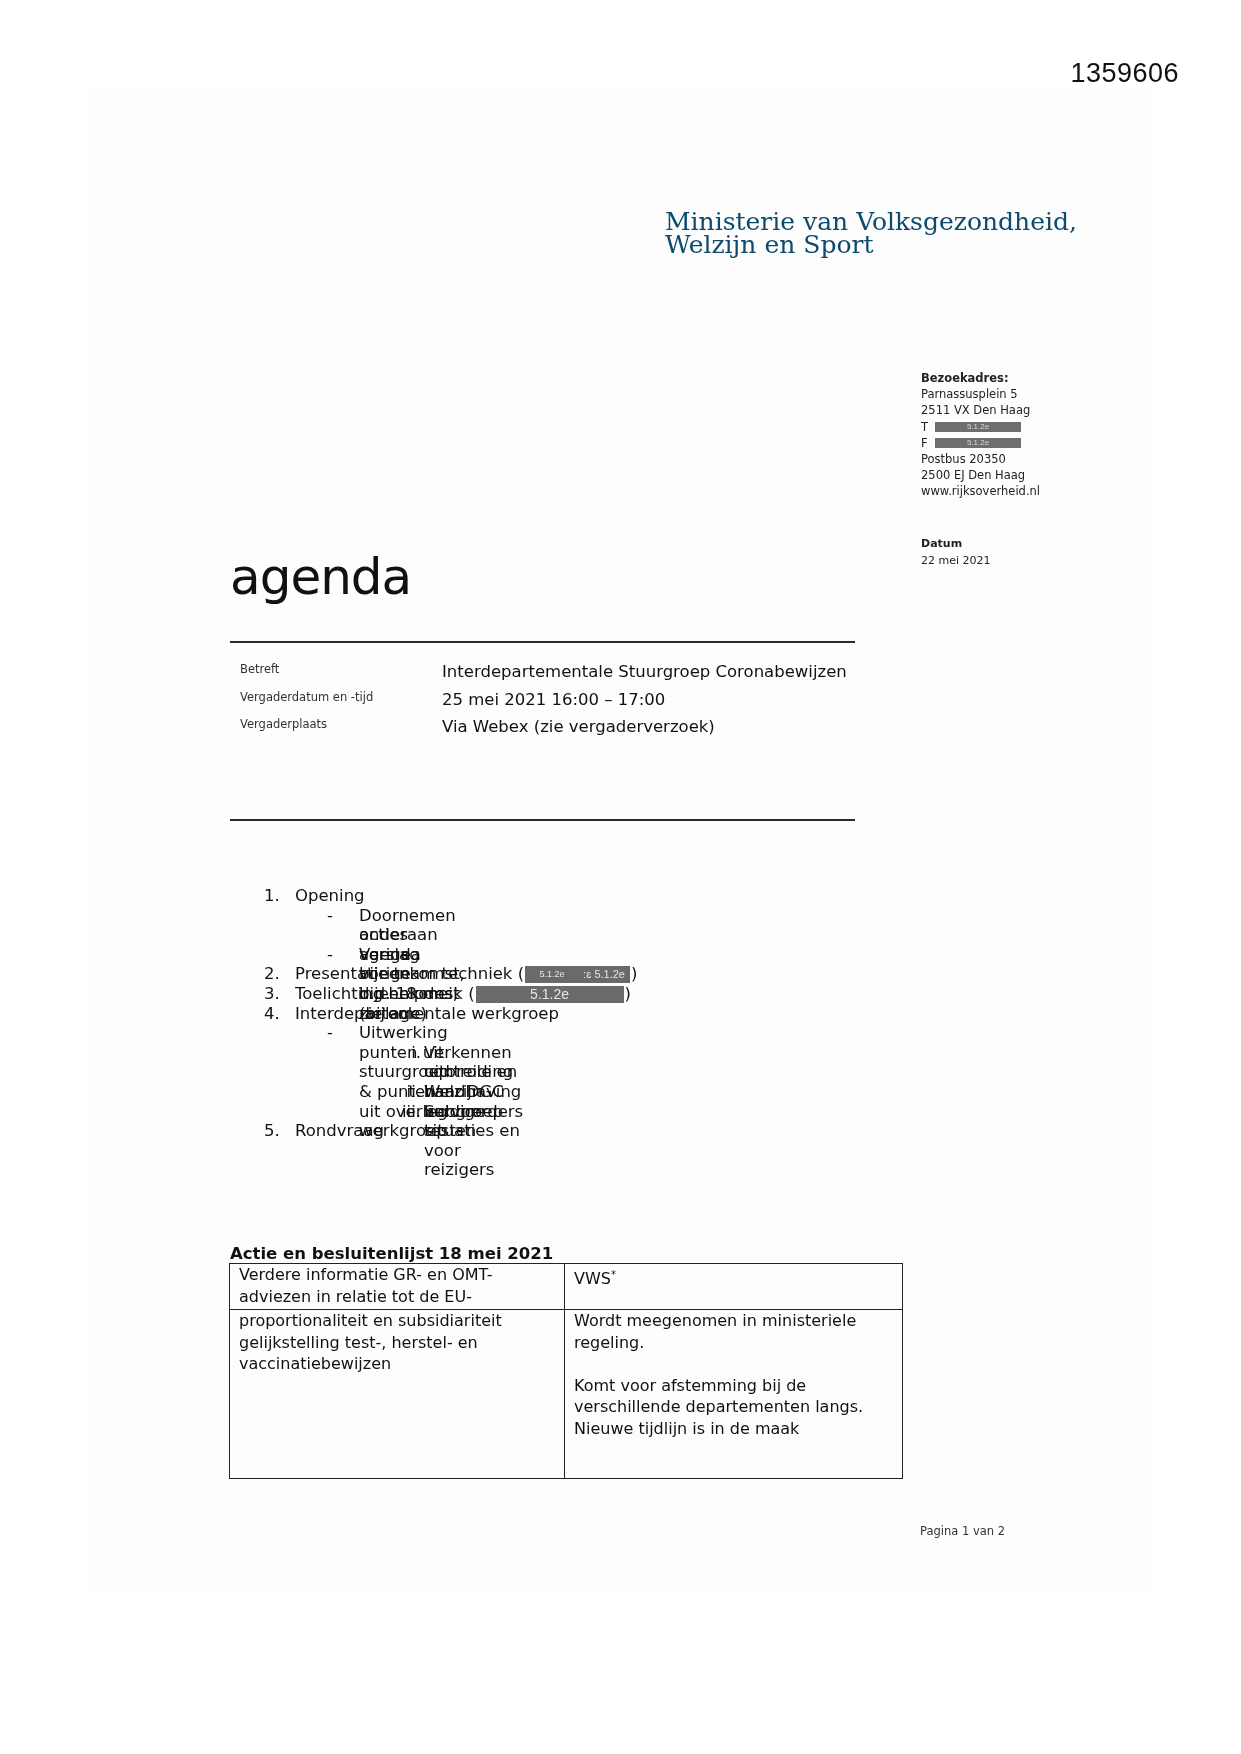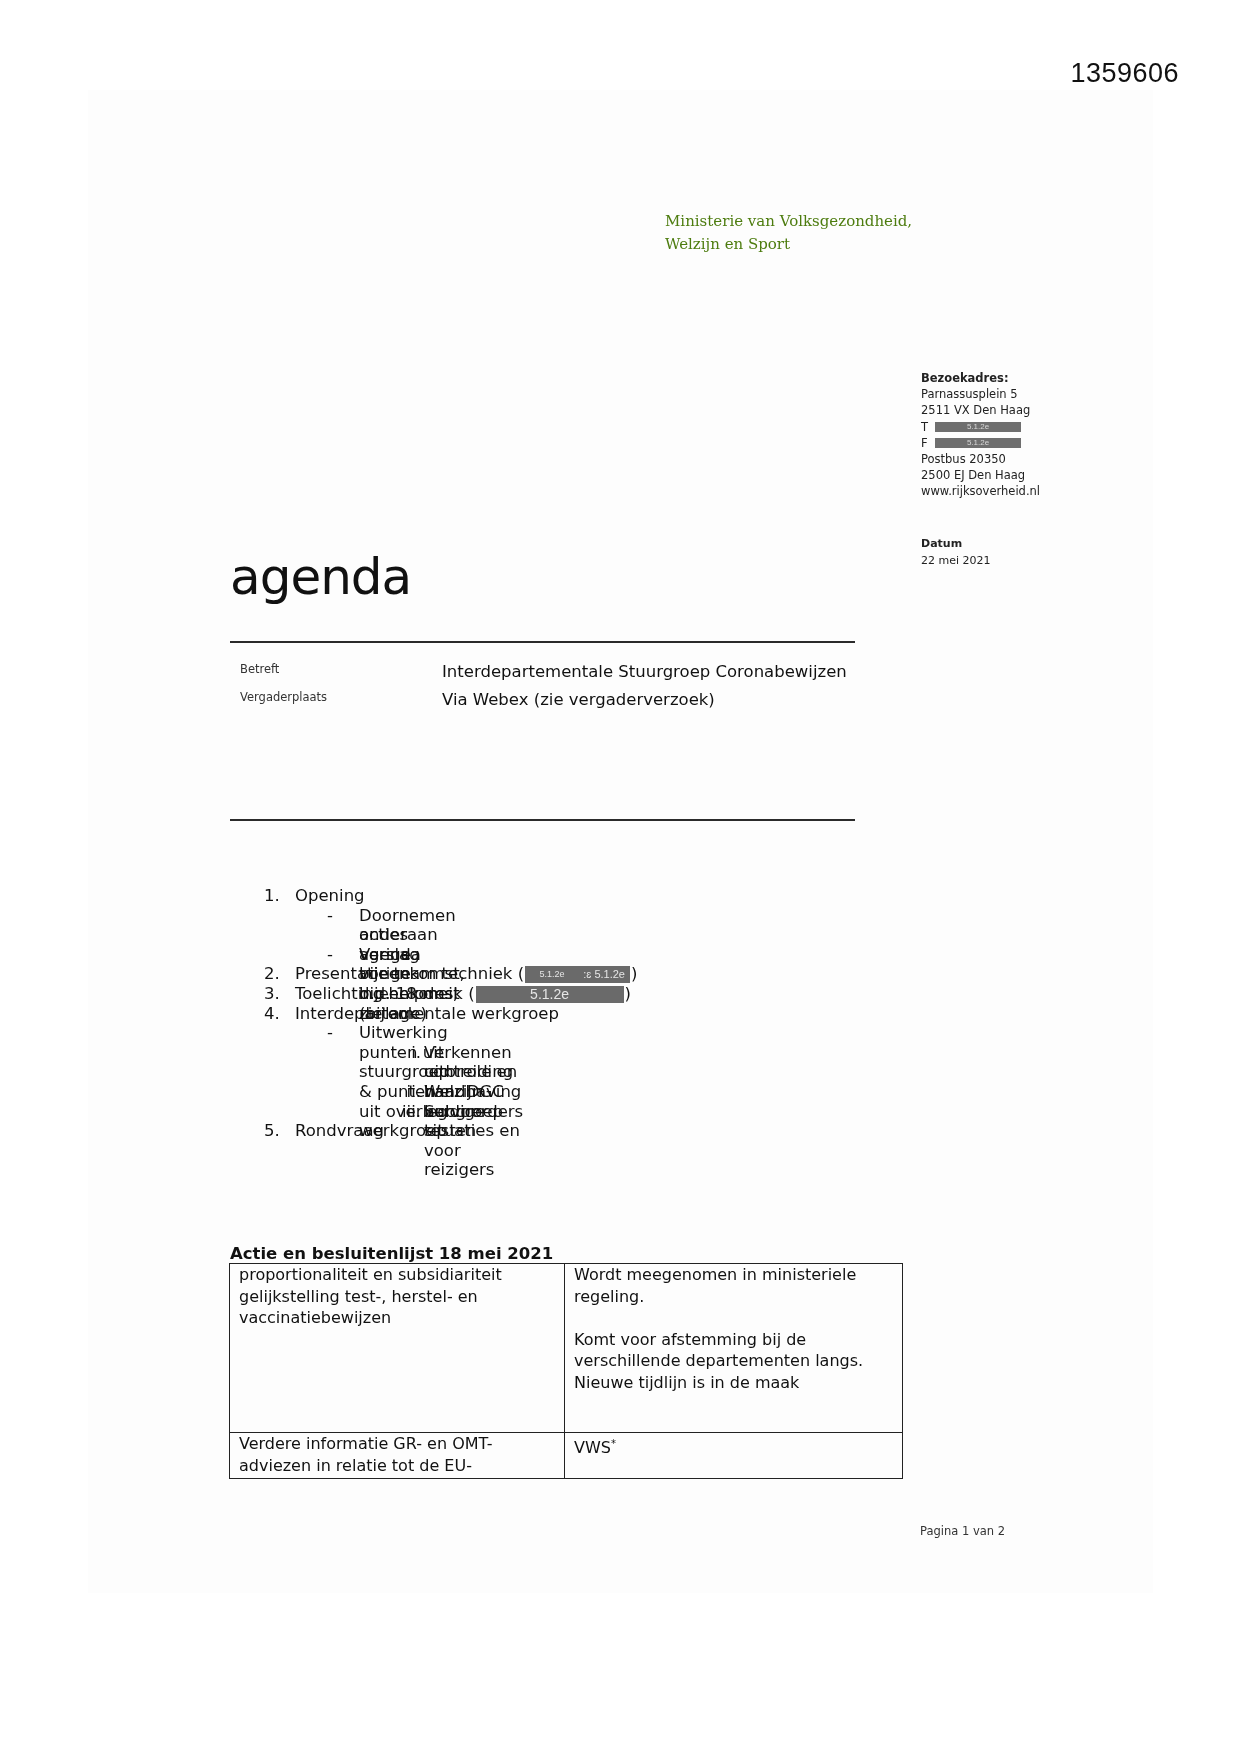--- a/index.html
+++ b/index.html
@@ -12,21 +12,21 @@
     position: absolute; left: 88px; top: 90px; width: 1065px; height: 1503px;
     background: #fdfdfd;
   }
   .doc-number {
     position: absolute; right: 62px; top: 58px;
     font-family: "Liberation Sans", sans-serif; font-size: 27px; color: #111;
     letter-spacing: 0.5px;
   }
   .ministry {
     position: absolute; left: 665px; top: 210px;
-    font-family: "DejaVu Serif", serif; font-size: 15px; line-height: 23px; color: #4d7c0f;
+    font-family: "DejaVu Serif", serif; font-size: 25px; line-height: 23px; color: #0c4a6e;
   }
   .ministry div { white-space: nowrap; }
   .sidebar {
     position: absolute; left: 921px; top: 370px;
     font-family: "DejaVu Sans", sans-serif; font-size: 11.5px; line-height: 16.2px; color: #222;
   }
   .sidebar .bold { font-weight: bold; }
   .redact-line { display: flex; align-items: center; height: 16.2px; }
   .redact-line .lbl { width: 14px; }
   .redact-box {
@@ -109,20 +109,24 @@
 <div class="agenda-title">agenda</div>
 
 <div class="rule" style="top:641px;"></div>
 
 <div class="meta">
   <div class="meta-row">
     <span class="meta-label">Betreft</span>
     <span class="meta-value">Interdepartementale Stuurgroep Coronabewijzen</span>
   </div>
   <div class="meta-row">
+    <span class="meta-label">Vergaderdatum en -tijd</span>
+    <span class="meta-value">25 mei 2021 16:00 – 17:00</span>
+  </div>
+  <div class="meta-row">
     <span class="meta-label">Vergaderplaats</span>
     <span class="meta-value">Via Webex (zie vergaderverzoek)</span>
   </div>
 </div>
 
 <div class="rule" style="top:819px;"></div>
 
 <div class="agenda-list">
   <div class="line item">
     <span class="num">1.</span>
@@ -177,40 +181,40 @@
   <div class="line item">
     <span class="num">5.</span>
     <span class="txt">Rondvraag</span>
   </div>
 </div>
 
 <div class="section-title">Actie en besluitenlijst 18 mei 2021</div>
 
 <table class="action-table">
   <tbody>
-      <tr style="height:169px;">
+      <tr style="height:46px;">
+    <td class="c1">
+      <div>Verdere informatie GR- en OMT-</div>
+      <div>adviezen in relatie tot de EU-</div>
+    </td>
+    <td>
+      <span>VWS</span><sup style="font-size:10px;">*</sup>
+    </td>
+  </tr>
+  <tr style="height:169px;">
     <td class="c1">
       <div>proportionaliteit en subsidiariteit</div>
       <div>gelijkstelling test-, herstel- en</div>
       <div>vaccinatiebewijzen</div>
     </td>
     <td>
       <div>Wordt meegenomen in ministeriele</div>
       <div>regeling.</div>
       <div style="height:21.6px;"></div>
       <div>Komt voor afstemming bij de</div>
       <div>verschillende departementen langs.</div>
       <div>Nieuwe tijdlijn is in de maak</div>
     </td>
   </tr>
-  <tr style="height:46px;">
-    <td class="c1">
-      <div>Verdere informatie GR- en OMT-</div>
-      <div>adviezen in relatie tot de EU-</div>
-    </td>
-    <td>
-      <span>VWS</span><sup style="font-size:10px;">*</sup>
-    </td>
-  </tr>
 </tbody>
   </table>
 
 <div class="page-num">Pagina 1 van 2</div>
 
 </body></html>

